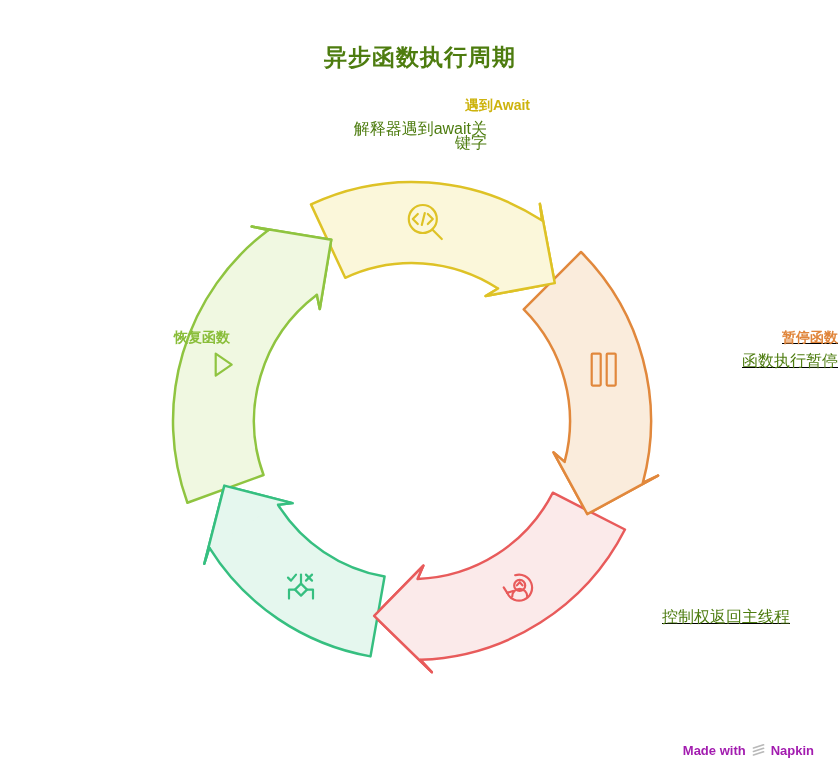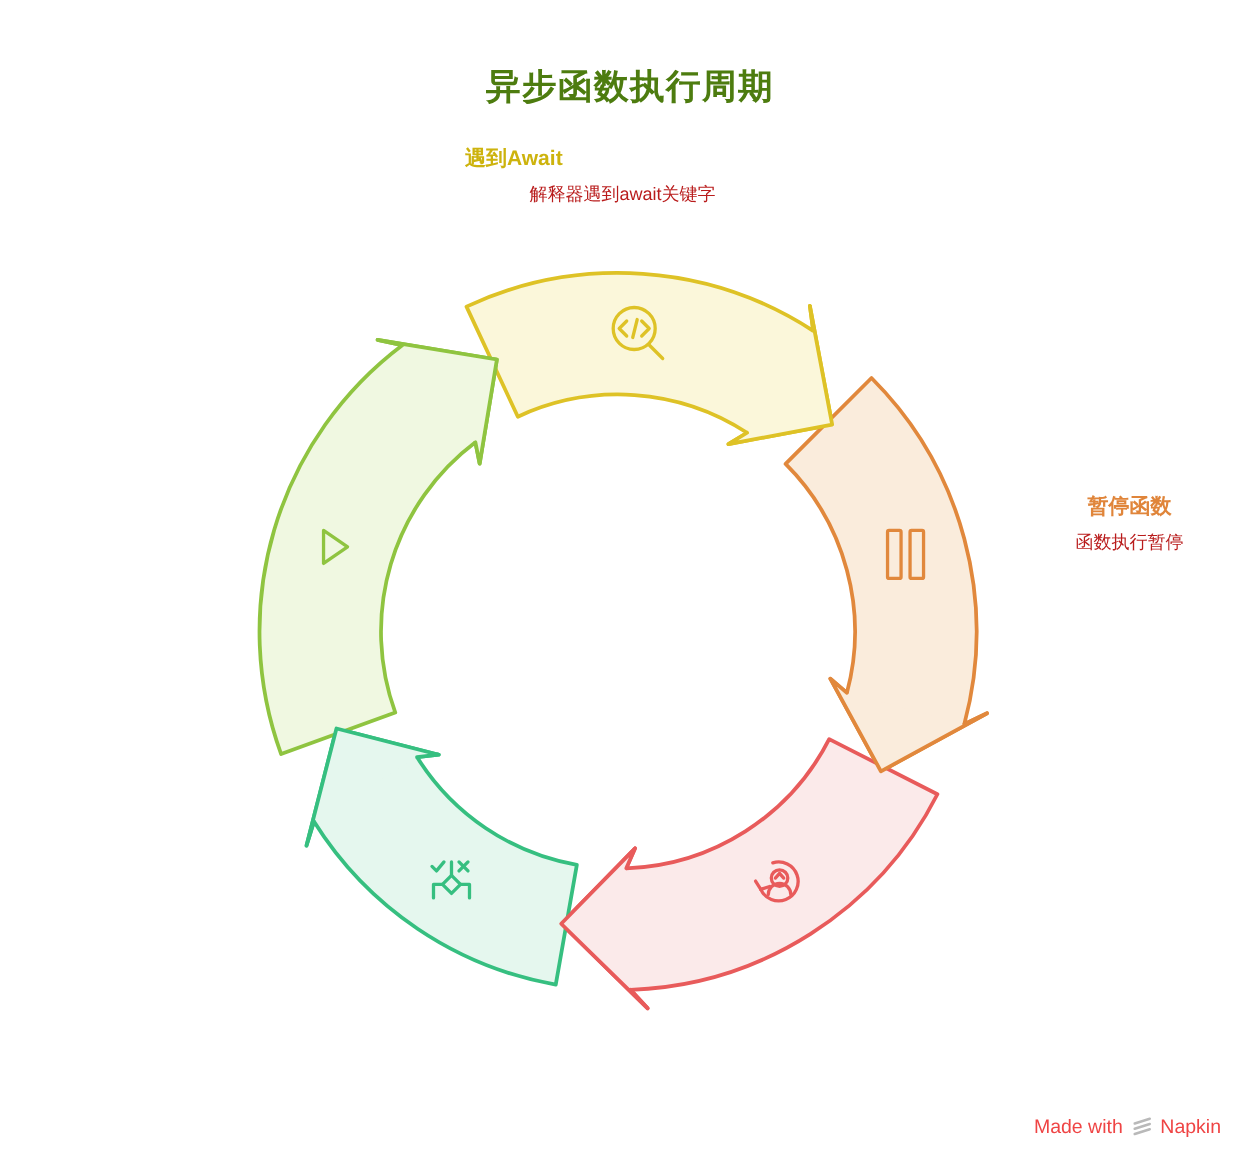--- a/index.html
+++ b/index.html
@@ -8,32 +8,32 @@
     font-family:"Liberation Sans","DejaVu Sans",sans-serif;
     overflow:hidden;
   }
   #cycle-svg{position:absolute;left:0;top:0;}
   .main-title{
     position:absolute;left:0;top:42px;width:840px;text-align:center;
     font-size:23px;font-weight:700;color:#4d7c0f;letter-spacing:1px;
   }
   .step-label{position:absolute;}
   .step-label .label-title{font-size:14px;font-weight:700;line-height:16px;}
-  .step-label .label-desc{font-size:12px;color:#b91c1c;line-height:14px;margin-top:9px;}
-  .lbl-center{text-align:left;}
-  .lbl-left{text-align:center;}
+  .step-label .label-desc{font-size:16px;color:#4d7c0f;line-height:14px;margin-top:9px;}
+  .lbl-center{text-align:right;}
+  .lbl-left{text-align:right;text-decoration:underline;}
   #label-encounter-await{left:310px;top:97px;width:220px;}
   #label-encounter-await .label-desc{width:134px;margin-left:auto;margin-right:auto;}
   #label-pause-function{left:668px;top:329px;width:170px;}
   #label-return-control{left:590px;top:601px;width:200px;}
   #label-complete-async{left:82px;top:604px;width:200px;}
   #label-resume-function{left:30px;top:329px;width:200px;}
   .footer{
-    position:absolute;right:26px;top:743px;display:flex;align-items:center;gap:5px;
-    font-size:13px;color:#ef4444;text-decoration:none;cursor:pointer;
+    position:absolute;right:26px;top:743px;display:flex;align-items:flex-start;gap:5px;
+    font-size:13px;color:#a21caf;text-decoration:none;cursor:pointer;font-weight:bold;
   }
   .footer svg{display:block;}
 </style>
 </head>
 <body style="background: rgb(255, 255, 255);">
 
 <svg id="cycle-svg" width="840" height="780" viewBox="0 0 840 780">
     <g>
       <path d="M310.99 204.39 A239 239 0 0 1 542.17 220.56 L539.90 203.87 L554.79 283.11 L485.59 296.06 L498.05 288.49 A158 158 0 0 0 345.23 277.80 Z" fill="#FBF7DA" stroke="#DEC226" stroke-width="2.5" stroke-linejoin="round"></path>
     </g>
@@ -108,26 +108,28 @@
   <div class="label-title" style="color: rgb(205, 179, 13);">遇到Await</div>
   <div class="label-desc">解释器遇到await关键字</div>
 </div>
 
 <div class="step-label lbl-left" id="label-pause-function">
   <div class="label-title" style="color: rgb(224, 133, 58);">暂停函数</div>
   <div class="label-desc">函数执行暂停</div>
 </div>
 
 <div class="step-label lbl-left" id="label-return-control">
+  <div class="label-desc">控制权返回主线程</div>
 </div>
 
 <div class="step-label lbl-center" id="label-complete-async">
 </div>
 
 <div class="step-label lbl-center" id="label-resume-function">
+  <div class="label-title" style="color: rgb(137, 189, 57);">恢复函数</div>
 </div>
 
 <div class="footer">
   <span>Made with</span>
   <svg width="15" height="14" viewBox="0 0 15 14">
     <g stroke="#b9b9b9" stroke-width="1.7" stroke-linecap="round" fill="none">
       <path d="M2.5 5 L12.5 1.8"></path>
       <path d="M2.5 8.5 L12.5 5.3"></path>
       <path d="M2.5 12 L12.5 8.8"></path>
     </g>

